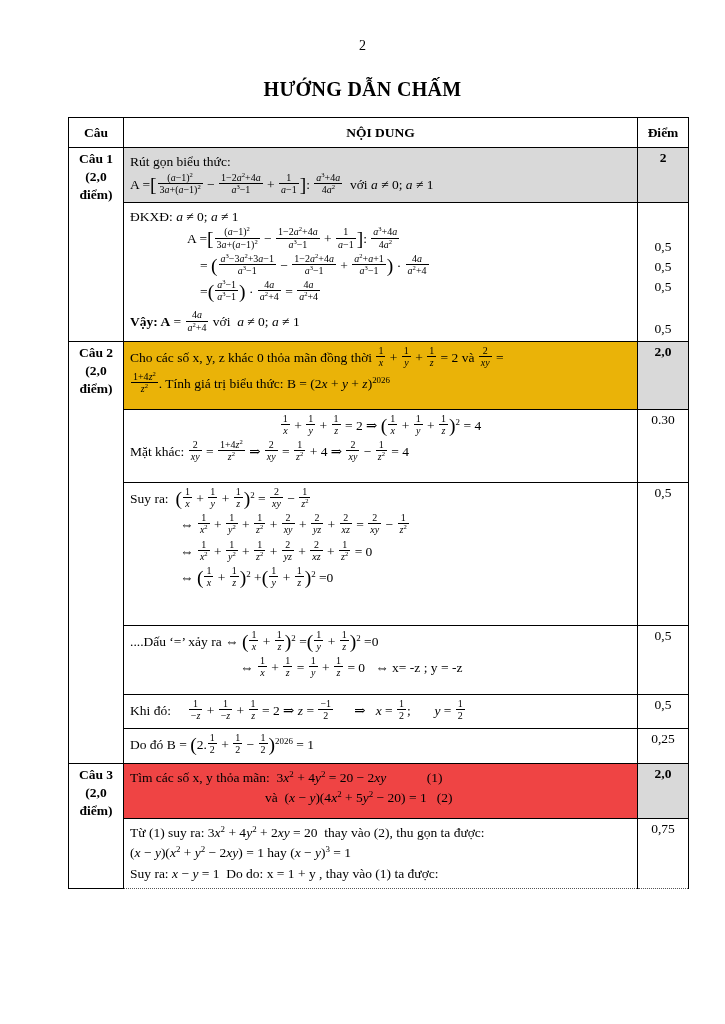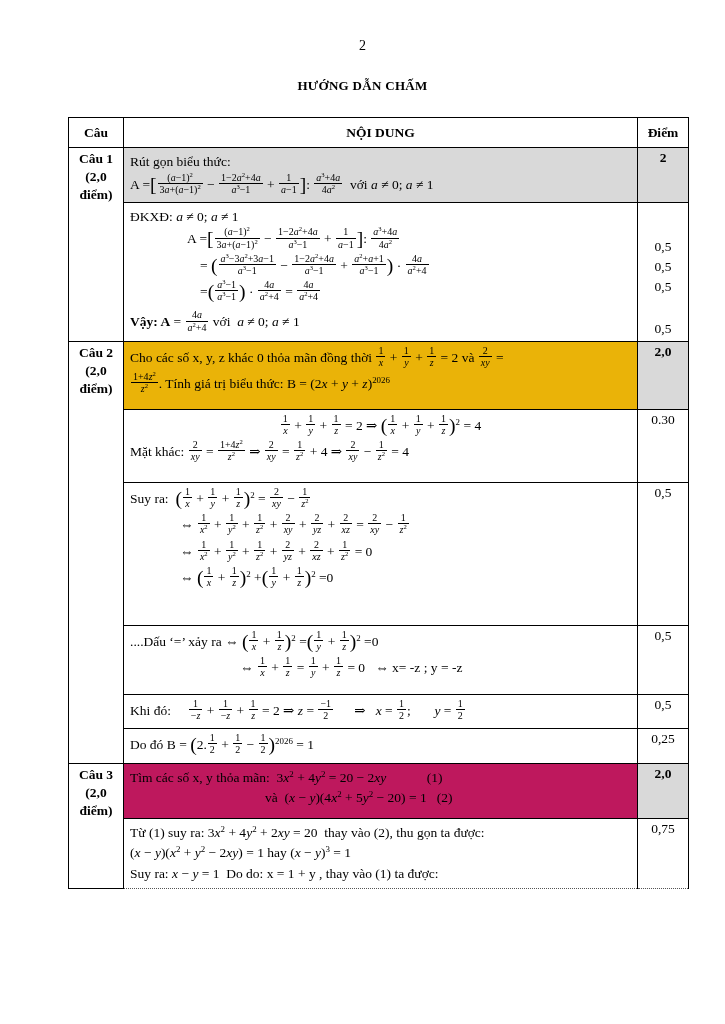--- a/index.html
+++ b/index.html
@@ -1,19 +1,19 @@
 <!DOCTYPE html>
 <html><head>
 <meta charset="utf-8">
 <style>
   html,body{margin:0;padding:0;background:#fff}
   .page{position:relative;width:725px;height:1024px;background:#fff;color:#000;
         font-family:"Liberation Serif","DejaVu Serif",serif;overflow:hidden}
   .pagenum{position:absolute;top:38px;left:0;right:0;text-align:center;font-size:14px}
-  .doctitle{position:absolute;top:78px;left:0;right:0;text-align:center;font-weight:bold;font-size:13px;letter-spacing:.3px}
+  .doctitle{position:absolute;top:78px;left:0;right:0;text-align:center;font-weight:bold;font-size:20px;letter-spacing:.3px}
   table.grade{position:absolute;left:68px;top:117px;width:620px;border-collapse:collapse;table-layout:fixed}
   table.grade th,table.grade td{border:1px solid #000;font-size:13.5px;padding:2px 6px;vertical-align:top}
   table.grade th{text-align:center;vertical-align:middle;font-weight:bold;padding:5px 2px}
   td.cau{text-align:center;font-weight:bold;vertical-align:middle;padding:2px 3px;line-height:1.35}
   td.diem{text-align:center;vertical-align:middle;padding:2px 2px}
   td.diem.bold{font-weight:bold}
   td.shaded{background:#d9d9d9}
   .ln{white-space:pre-wrap;margin:3px 0;line-height:1.3}
   .mt6{margin-top:7px}
   .ctr{text-align:center}
@@ -119,21 +119,21 @@
       </tr>
       <tr class="h32">
         <td>
           <div class="ln">Do đó B = <span class="bg">(</span>2.<span class="fr"><span class="nu">1</span><span class="de">2</span></span> + <span class="fr"><span class="nu">1</span><span class="de">2</span></span> − <span class="fr"><span class="nu">1</span><span class="de">2</span></span><span class="bg">)</span><sup>2026</sup> = 1</div>
         </td>
         <td class="diem">0,25</td>
       </tr>
 
       <tr class="h55">
         <td class="cau" rowspan="2">Câu 3 (2,0 điểm)</td>
-        <td class="shaded" style="background: #be185d;">
+        <td class="shaded" style="background: #ef4444;">
           <div class="ln">Tìm các số x, y thỏa mãn:  3<i>x</i><sup>2</sup> + 4<i>y</i><sup>2</sup> = 20 − 2<i>x</i><i>y</i>            (1)</div>
           <div class="ln i135">và  (<i>x</i> − <i>y</i>)(4<i>x</i><sup>2</sup> + 5<i>y</i><sup>2</sup> − 20) = 1   (2)</div>
         </td>
         <td class="diem shaded bold" style="background: rgb(217, 217, 217);">2,0</td>
       </tr>
       <tr class="h70 bottomcut">
         <td>
           <div class="ln">Từ (1) suy ra: 3<i>x</i><sup>2</sup> + 4<i>y</i><sup>2</sup> + 2<i>x</i><i>y</i> = 20  thay vào (2), thu gọn ta được:</div>
           <div class="ln">(<i>x</i> − <i>y</i>)(<i>x</i><sup>2</sup> + <i>y</i><sup>2</sup> − 2<i>x</i><i>y</i>) = 1 hay (<i>x</i> − <i>y</i>)<sup>3</sup> = 1</div>
           <div class="ln">Suy ra: <i>x</i> − <i>y</i> = 1  Do do: x = 1 + y , thay vào (1) ta được:</div>

